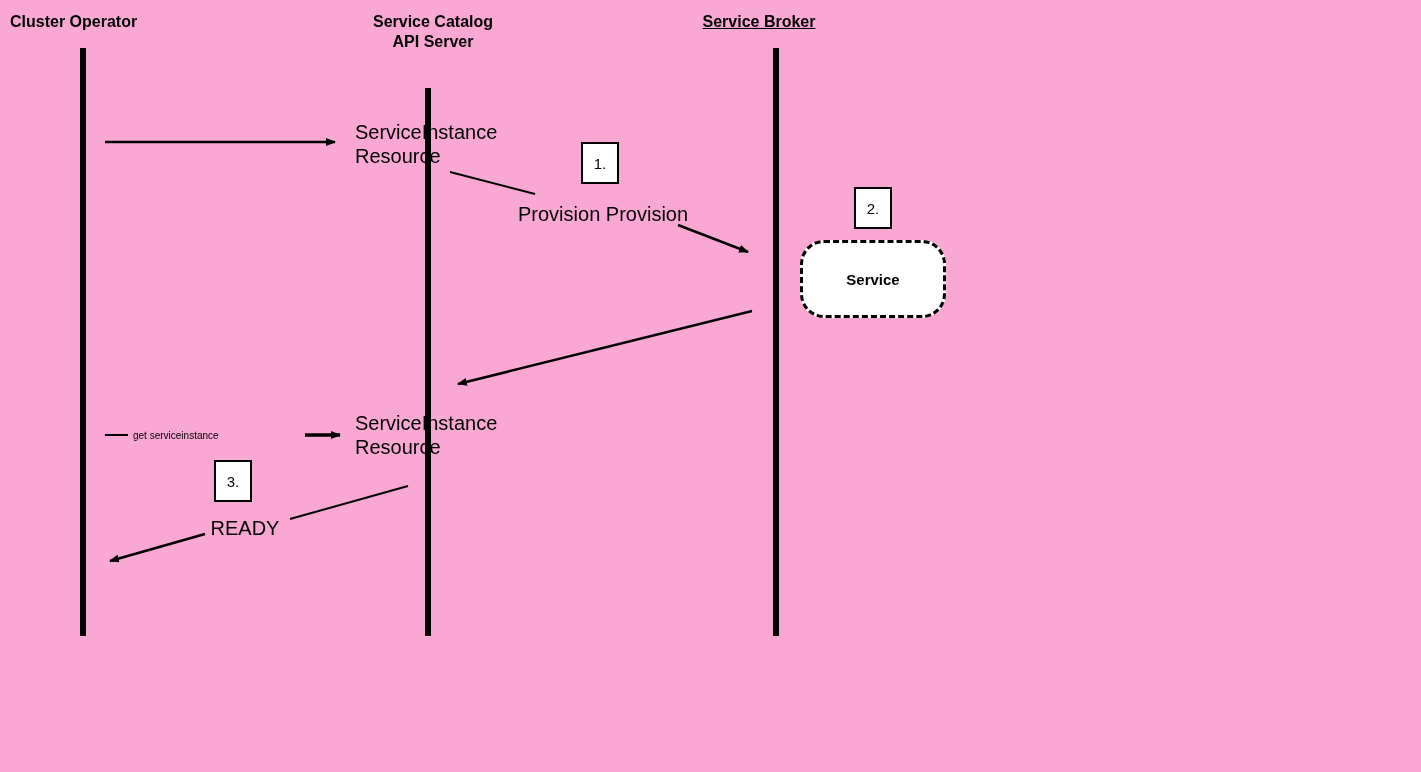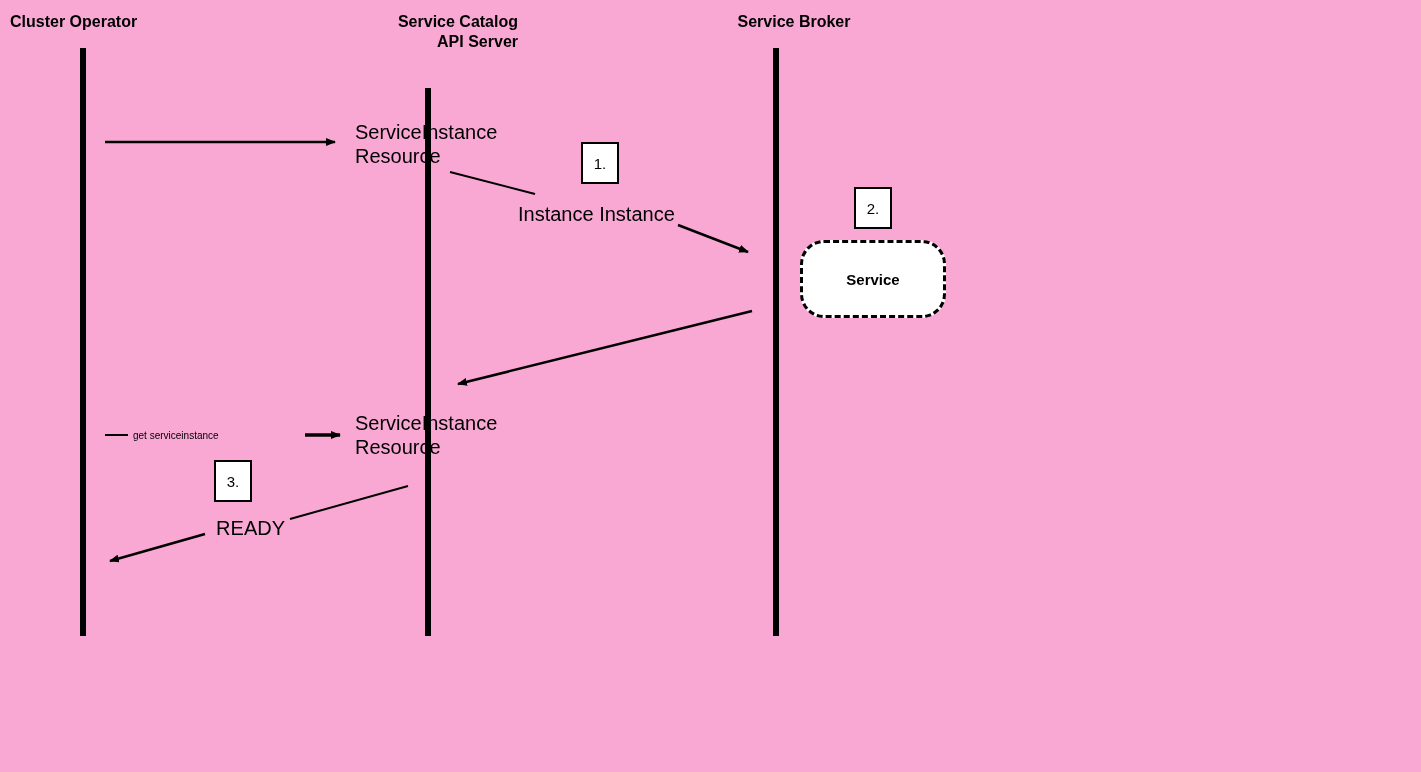--- a/index.html
+++ b/index.html
@@ -69,39 +69,39 @@
     height: 772px;
     pointer-events: none;
   }
 </style>
 </head>
 <body>
 
 <div id="canvas">
 
   <div class="lane-title" style="left:10px; top:12px; width:160px; text-align:left;">Cluster Operator</div>
-  <div class="lane-title" style="left:348px; top:12px; width:170px;text-align:right;">Service Catalog
+  <div class="lane-title" style="left:348px; top:12px; width:170px;">Service Catalog
 API Server</div>
-  <div class="lane-title" style="left:706px; top:12px; width:176px;">Service Broker</div>
+  <div class="lane-title" style="left:671px; top:12px; width:176px;text-decoration:underline;">Service Broker</div>
 
   <div class="lifeline" style="left:80px; top:48px; height:588px;"></div>
   <div class="lifeline" style="left:425px; top:88px; height:548px;"></div>
   <div class="lifeline" style="left:773px; top:48px; height:588px;"></div>
 
   <div class="msg-label" style="left:355px; top:120px; width:142px; text-align:left;">ServiceInstance
 Resource</div>
 
-  <div class="msg-label" style="left:518px; top:202px; width:172px; text-align:left;">Instance Instance</div>
+  <div class="msg-label" style="left:518px; top:202px; width:172px; text-align:left;">Provision Provision</div>
 
   <div class="msg-label" style="left:355px; top:411px; width:142px; text-align:left;">ServiceInstance
 Resource</div>
 
   <div class="msg-label" style="left:133px; top:424px; width:170px; text-align:left; font-size:10px;">get serviceinstance</div>
 
-  <div class="msg-label" style="left:205px; top:516px; width:80px; text-align:right;">READY</div>
+  <div class="msg-label" style="left:205px; top:516px; width:80px; text-align:center;">READY</div>
 
   <div class="step-box" style="left:581px; top:142px; width:38px; height:42px;">1.</div>
   <div class="step-box" style="left:854px; top:187px; width:38px; height:42px;">2.</div>
   <div class="step-box" style="left:214px; top:460px; width:38px; height:42px;">3.</div>
 
   <div class="service-node" style="left:800px; top:240px; width:146px; height:78px;">Service</div>
 
   <svg class="arrows" viewBox="0 0 1421 772">
     <defs>
       <marker id="arrowhead" markerWidth="10" markerHeight="8" refX="9" refY="4" orient="auto" markerUnits="userSpaceOnUse">

